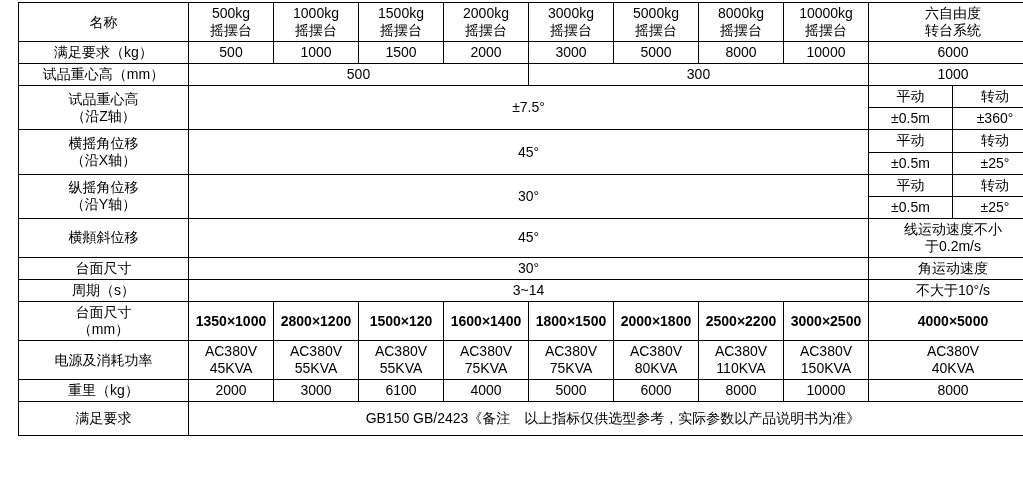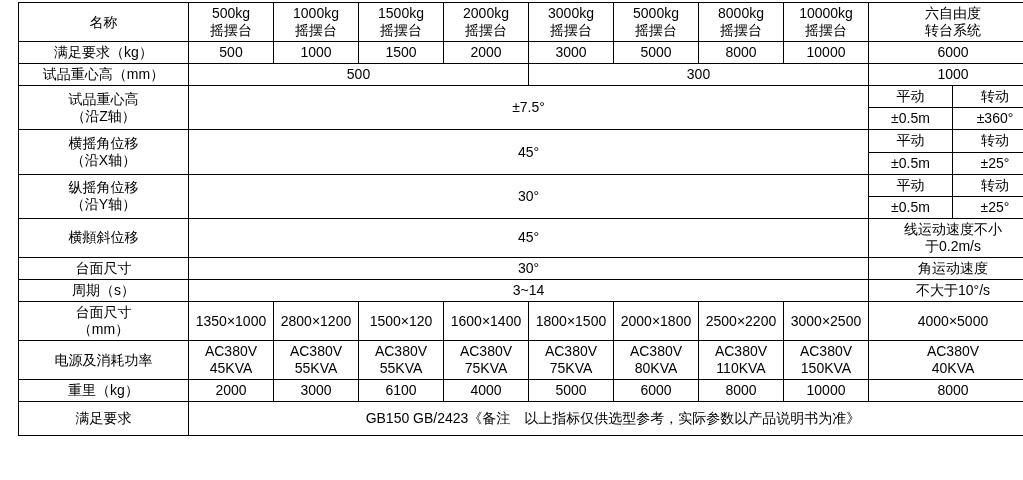--- a/index.html
+++ b/index.html
@@ -41,20 +41,21 @@
     font-size: 15px;
   }
   .two-line {
     line-height: 1.18;
   }
   .two-line .l1, .two-line .l2 {
     display: block;
   }
   .small {
     font-size: 13px;
+    font-weight: bold;
   }
   .tall {
     height: 34px;
   }
   .note {
     font-size: 15px;
   }
 </style>
 </head>
 <body>

